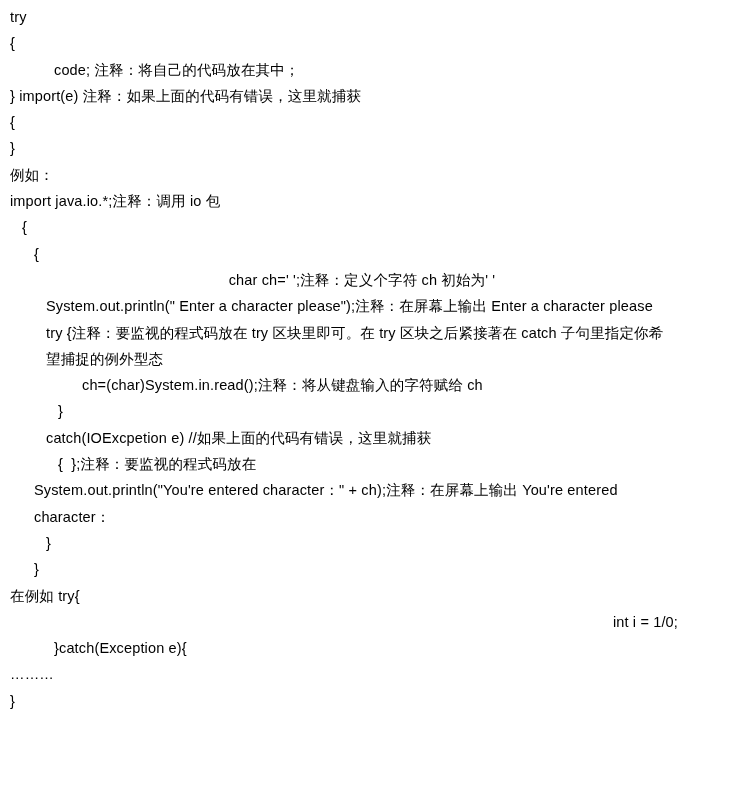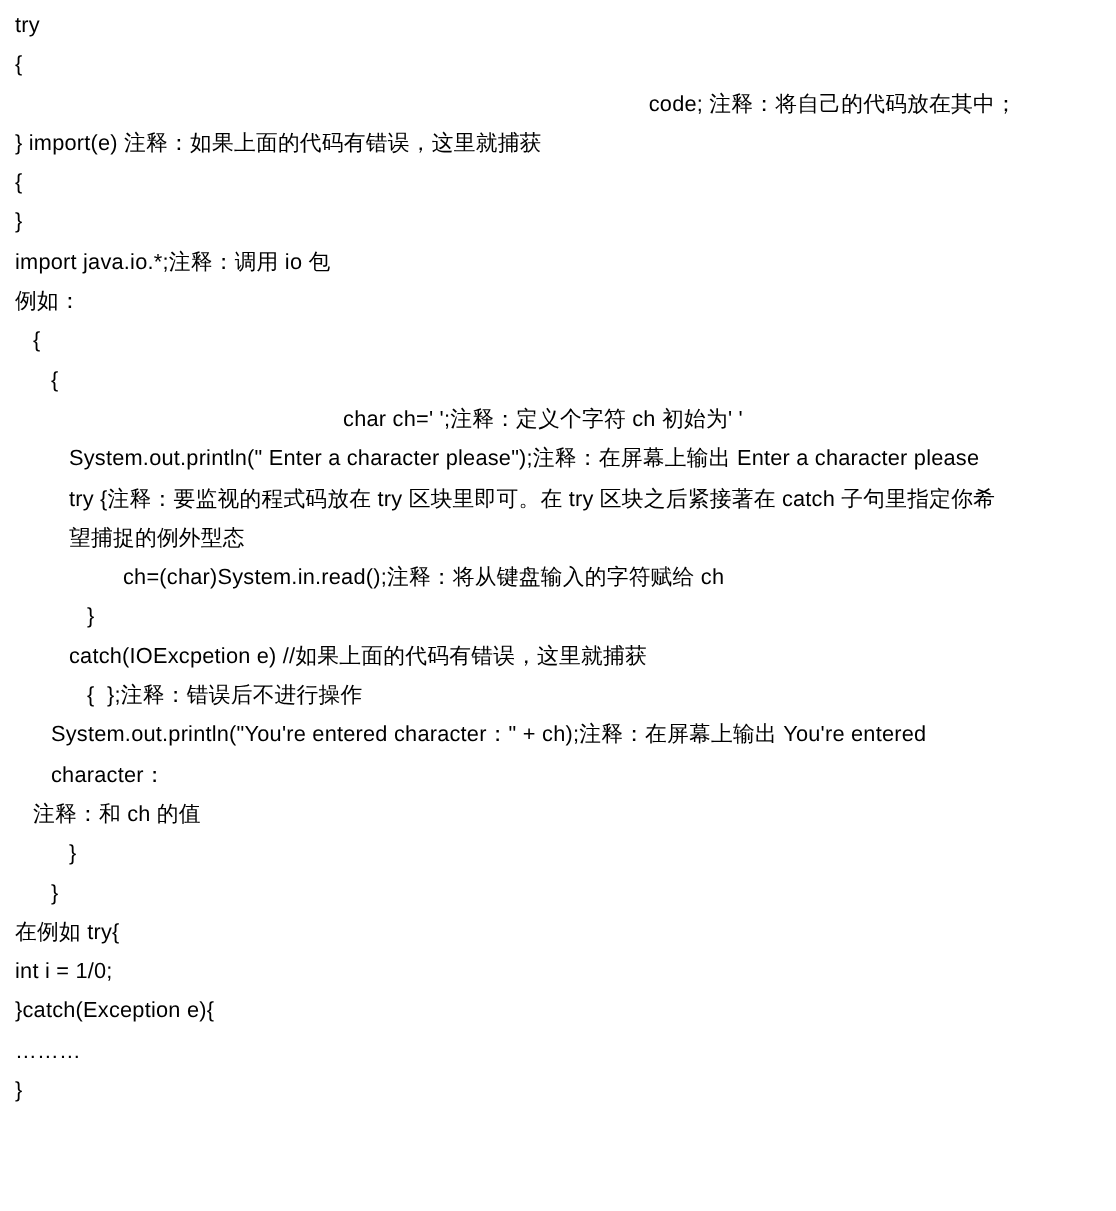--- a/index.html
+++ b/index.html
@@ -27,37 +27,36 @@
     letter-spacing: 0.15px;
   }
   
 </style>
 </head>
 <body>
 
 <div id="doc">
     <div class="line" style="padding-left: 0px;">try</div>
     <div class="line" style="padding-left: 0px;">{</div>
-    <div class="line" style="padding-left: 44px; text-align: right;">code; 注释：将自己的代码放在其中；</div>
+    <div class="line" style="padding-left: 44px;">code; 注释：将自己的代码放在其中；</div>
     <div class="line" style="padding-left: 0px;">} import(e) 注释：如果上面的代码有错误，这里就捕获</div>
     <div class="line" style="padding-left: 0px;">{</div>
     <div class="line" style="padding-left: 0px;">}</div>
+    <div class="line" style="padding-left: 0px;">例如：</div>
     <div class="line" style="padding-left: 0px;">import java.io.*;注释：调用 io 包</div>
-    <div class="line" style="padding-left: 0px;">例如：</div>
     <div class="line" style="padding-left: 12px;">{</div>
     <div class="line" style="padding-left: 24px;">{</div>
     <div class="line" style="padding-left: 36px; text-align: center;">char ch=' ';注释：定义个字符 ch 初始为' '</div>
     <div class="line" style="padding-left: 36px;">System.out.println(" Enter a character please");注释：在屏幕上输出 Enter a character please</div>
     <div class="line" style="padding-left: 36px;">try {注释：要监视的程式码放在 try 区块里即可。在 try 区块之后紧接著在 catch 子句里指定你希望捕捉的例外型态</div>
     <div class="line" style="padding-left: 72px;">ch=(char)System.in.read();注释：将从键盘输入的字符赋给 ch</div>
     <div class="line" style="padding-left: 48px;">}</div>
     <div class="line" style="padding-left: 36px;">catch(IOExcpetion e) //如果上面的代码有错误，这里就捕获</div>
-    <div class="line" style="padding-left: 48px;">{  };注释：错误后不进行操作</div>
+    <div class="line" style="padding-left: 48px;">{  };注释：要监视的程式码放在</div>
     <div class="line" style="padding-left: 24px;">System.out.println("You're entered character：" + ch);注释：在屏幕上输出 You're entered character：</div>
-    <div class="line" style="padding-left: 12px;">注释：和 ch 的值</div>
     <div class="line" style="padding-left: 36px;">}</div>
     <div class="line" style="padding-left: 24px;">}</div>
     <div class="line" style="padding-left: 0px;">在例如 try{</div>
-    <div class="line" style="padding-left: 0px;">int i = 1/0;</div>
-    <div class="line" style="padding-left: 0px;">}catch(Exception e){</div>
+    <div class="line" style="padding-left: 0px; text-align: right;">int i = 1/0;</div>
+    <div class="line" style="padding-left: 0px; margin-left: 44px;">}catch(Exception e){</div>
     <div class="line" style="padding-left: 0px;">………</div>
     <div class="line" style="padding-left: 0px;">}</div>
   </div>
 
 </body></html>

